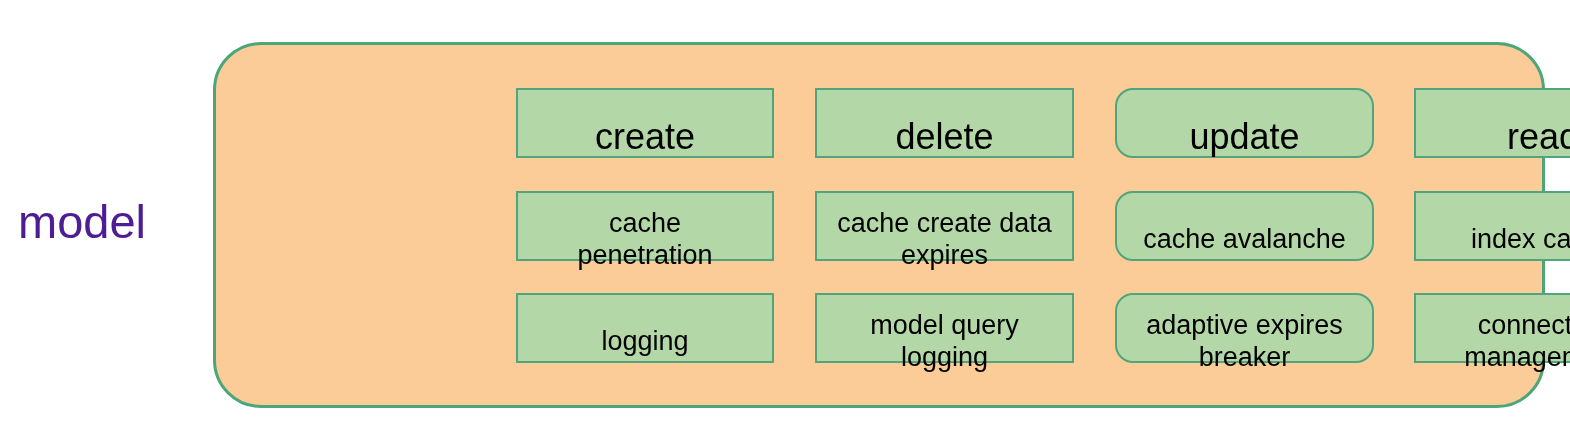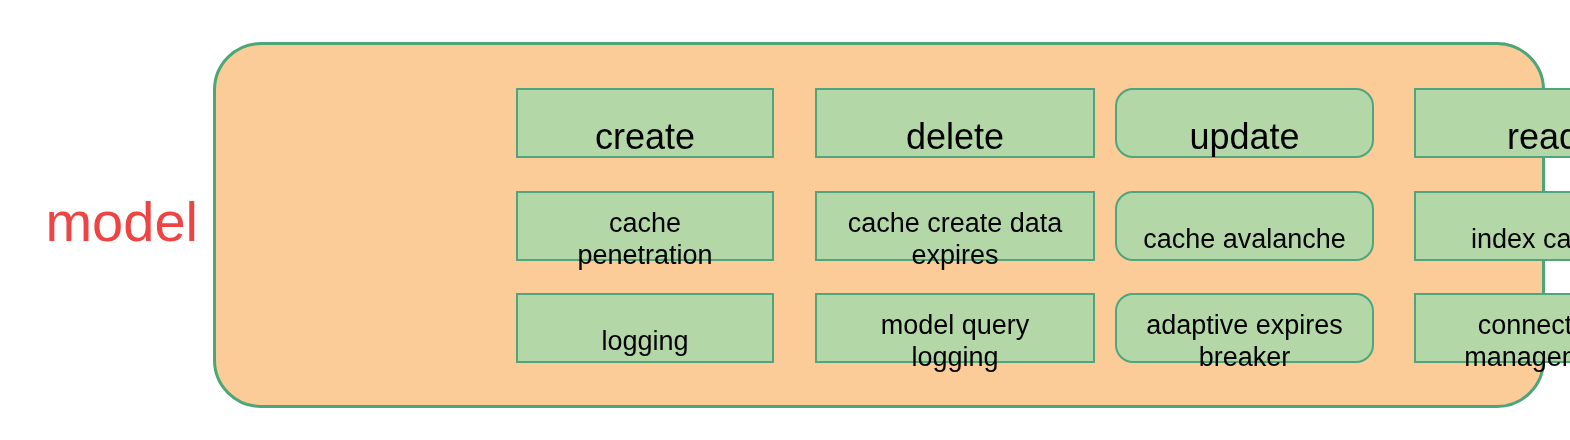--- a/index.html
+++ b/index.html
@@ -25,23 +25,23 @@
   }
 
   
   #model-label {
     position: absolute;
     left: 18px;
     top: 192px;
     width: 180px;
     height: 60px;
     line-height: 60px;
-    font-size: 56px;
-    color: #ef4444;
-    text-align: right;
+    font-size: 47px;
+    color: #4c1d95;
+    text-align: left;
     white-space: nowrap;
     user-select: none;
   }
 
   
   #model-container {
     position: absolute;
     left: 213px;
     top: 42px;
     width: 1332px;
@@ -73,21 +73,21 @@
     margin-top: 28px;
   }
 
   
   .row-1 .op-box { font-size: 36px; }
   .row-2 .op-box { font-size: 27px; }
   .row-3 .op-box { font-size: 27px; }
 
   
   .col-1 { left: 300px; width: 258px; }
-  .col-2 { left: 599px; width: 280px; }
+  .col-2 { left: 599px; width: 259px; }
   .col-3 { left: 899px; width: 259px; border-radius: 18px; }
   .col-4 { left: 1198px; width: 258px; }
 
   
   .row-1 .op-box { top: 43px;  height: 70px; }
   .row-2 .op-box { top: 146px; height: 70px; }
   .row-3 .op-box { top: 248px; height: 70px; }
 </style>
 </head>
 <body>

